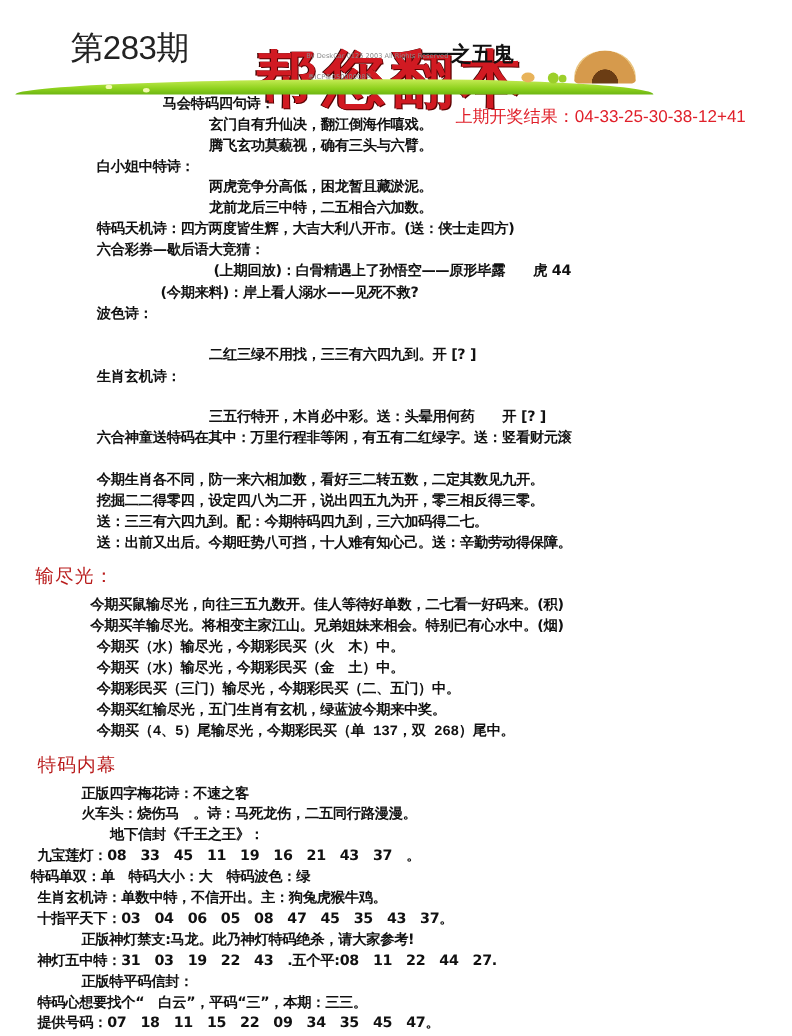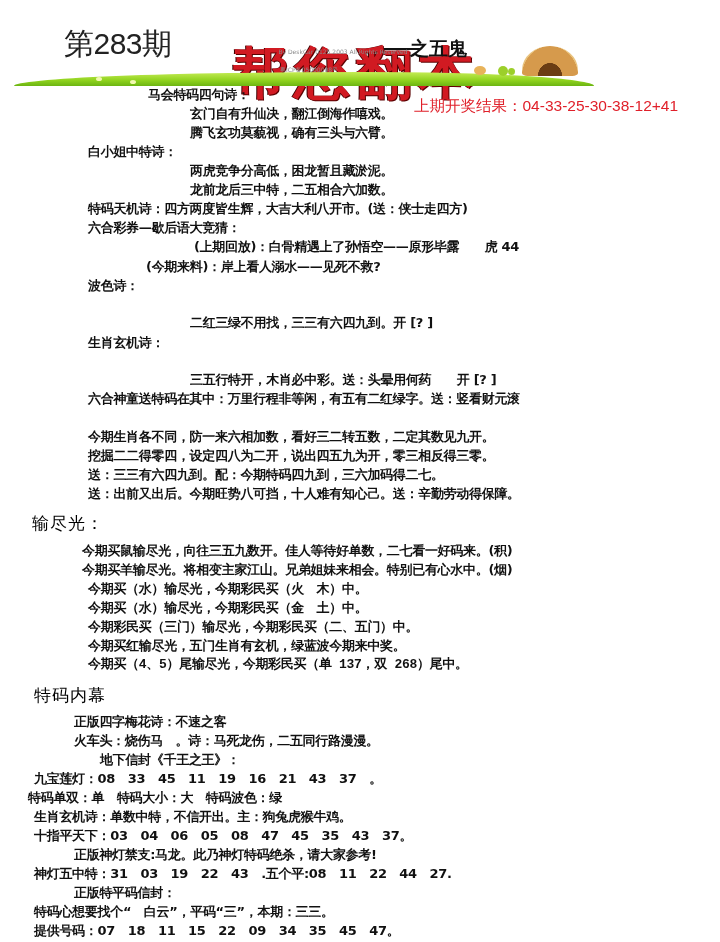--- a/index.html
+++ b/index.html
@@ -108,21 +108,21 @@
       font-size: 13px;
       font-weight: bold;
       line-height: 18px;
       font-family: "DejaVu Sans", sans-serif;
       letter-spacing: -0.3px;
     }
     .section-heading {
       position: absolute;
       font-size: 17px;
       font-weight: normal;
-      color: #000000;
+      color: #b91c1c;
       white-space: nowrap;
       letter-spacing: 1px;
     }
   </style>
 </head>
 <body>
 
 <div class="header">
   <div class="issue-title">第283期</div>
   <div class="brand">帮您翻本</div>

